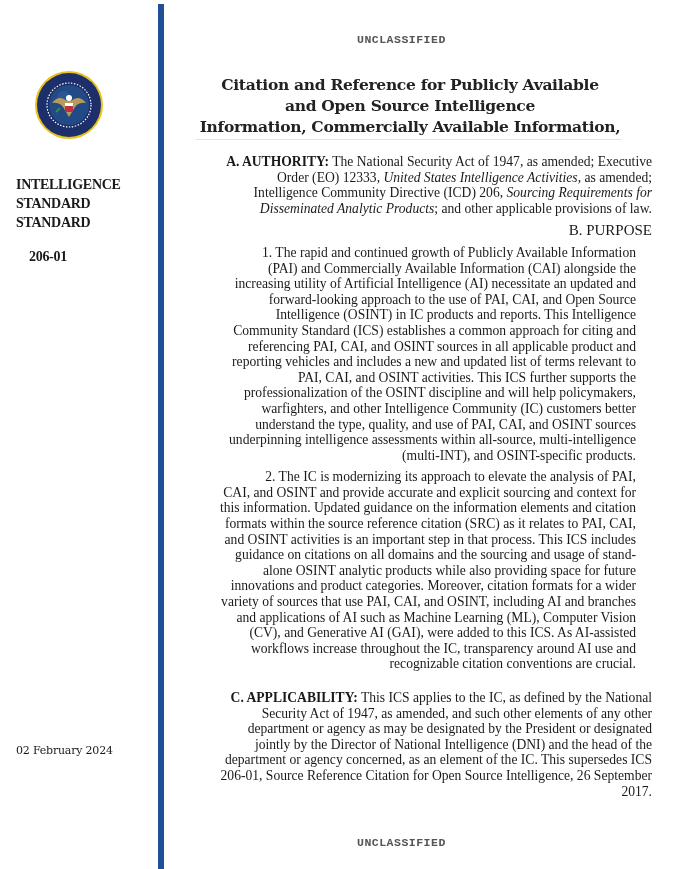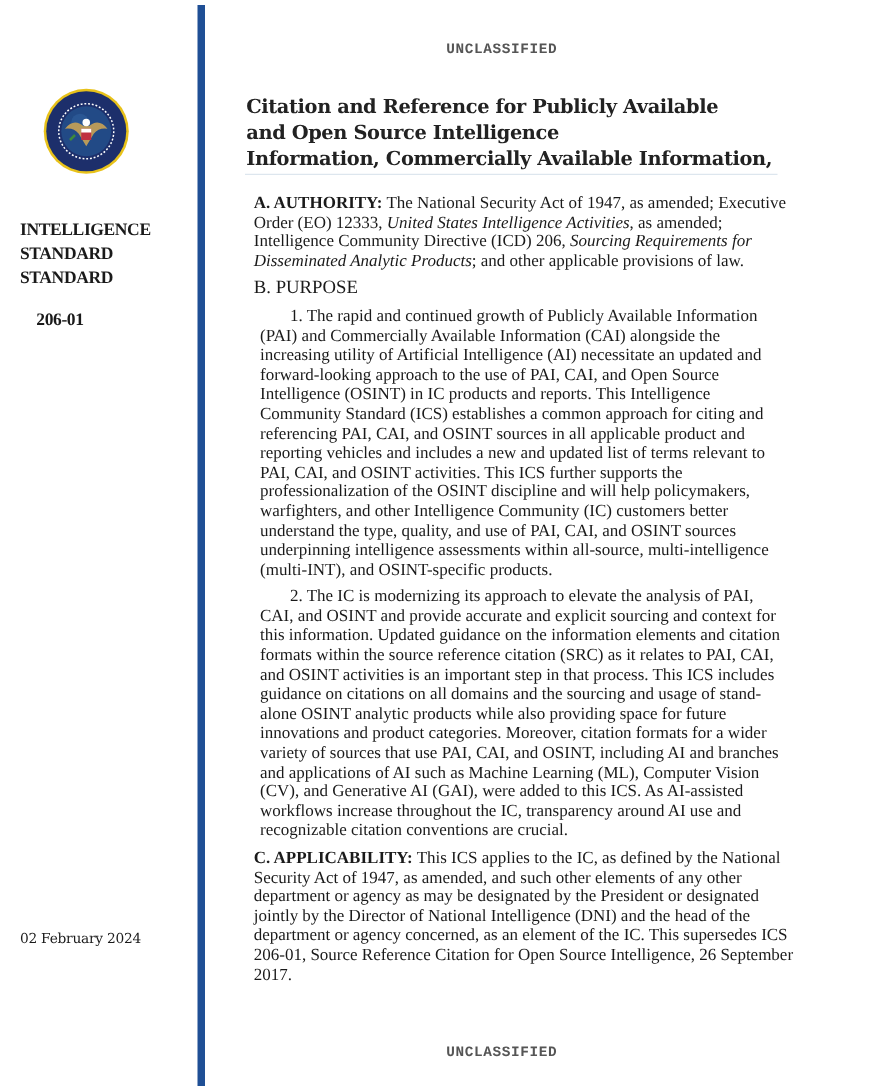--- a/index.html
+++ b/index.html
@@ -5,29 +5,29 @@
     html, body { margin: 0; padding: 0; background: #ffffff; }
     body { width: 695px; height: 869px; position: relative; overflow: hidden; font-family: "Liberation Serif", serif; color: #1a1a1a; }
     .blue-bar { position: absolute; left: 158px; top: 4px; width: 6px; height: 866px; background: #1f4f95; }
     .seal { position: absolute; left: 34px; top: 70px; width: 70px; height: 70px; }
     .side-title { position: absolute; left: 16px; top: 175px; font-family: "Liberation Serif", serif; font-weight: bold; font-size: 14px; line-height: 19px; letter-spacing: -0.3px; }
     .side-num { position: absolute; left: 29px; top: 249px; font-weight: bold; font-size: 14px; letter-spacing: -0.3px; }
     .side-date { position: absolute; left: 16px; top: 744px; font-size: 11px; font-family: "DejaVu Serif", serif; letter-spacing: -0.2px; }
     .classif { position: absolute; font-family: "Liberation Mono", monospace; font-size: 11.5px; color: #555; letter-spacing: 0.5px; font-weight: bold; }
     .classif.top { left: 357px; top: 33px; }
     .classif.bottom { left: 357px; top: 836px; }
-    .doc-title { position: absolute; left: 197px; top: 74px; width: 426px; text-align: left; font-family: "DejaVu Serif", serif; font-weight: bold; font-size: 15.5px; line-height: 21px; letter-spacing: -0.3px; color: #222; }
+    .doc-title { position: absolute; left: 197px; top: 74px; width: 426px; text-align: center; font-family: "DejaVu Serif", serif; font-weight: bold; font-size: 15.5px; line-height: 21px; letter-spacing: -0.3px; color: #222; }
     .title-rule { position: absolute; left: 196px; top: 139px; width: 426px; height: 1px; background: #dde6ee; }
-    .content { position: absolute; left: 203px; top: 154px; width: 438px; font-size: 13.6px; line-height: 15.6px; }
+    .content { position: absolute; left: 214px; top: 154px; width: 438px; font-size: 13.6px; line-height: 15.6px; text-align: right; }
     .para { margin: 0; }
     .section-head { font-weight: bold; }
     .b-head { font-weight: normal; font-size: 15px; margin: 7px 0 6px 0; }
     .numbered { margin: 0 16px 0 5px; text-indent: 24px; }
     .numbered.second { margin-top: 6px; }
-    .c-para { margin-top: 6px; }
+    .c-para { margin-top: 18px; }
     i { font-style: italic; }
   </style>
 </head>
 <body>
 
 <div class="blue-bar"></div>
 
 <div class="classif top">UNCLASSIFIED</div>
 
 <svg class="seal" viewBox="0 0 70 70">

